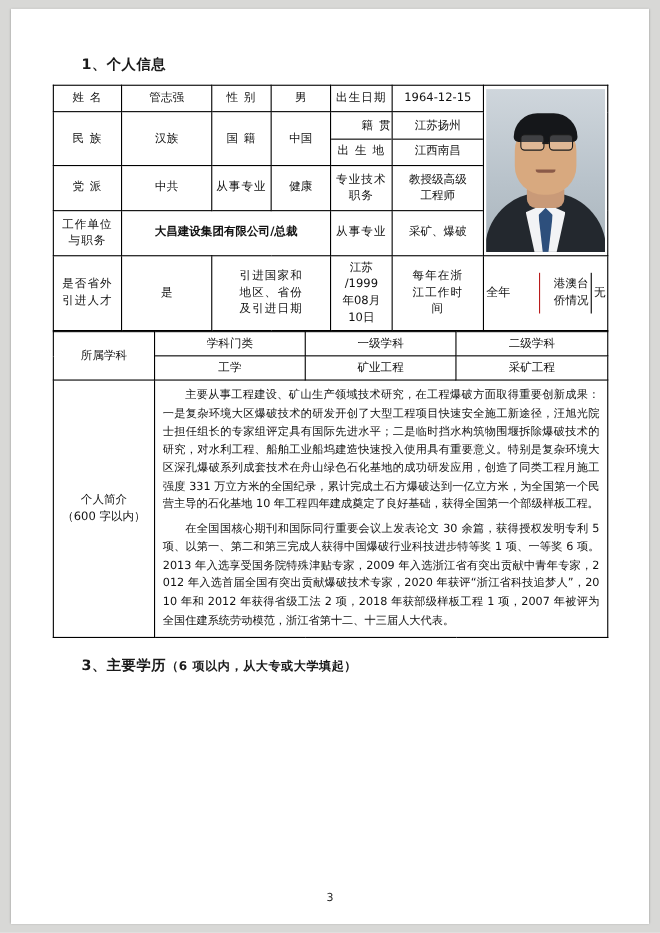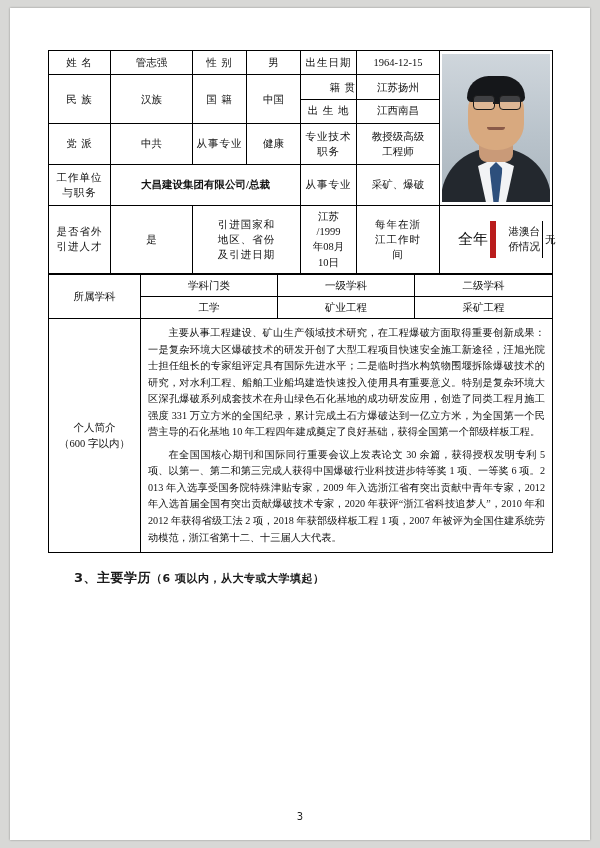--- a/index.html
+++ b/index.html
@@ -40,21 +40,20 @@
   }
   table.doc td {
     border: 1px solid #000000;
     font-size: 10.5px;
     color: #111;
     text-align: center;
     vertical-align: middle;
     padding: 3px 2px;
     line-height: 1.45;
     word-break: break-all;
-    font-family: Liberation Serif, serif;
   }
   .lbl { letter-spacing: 1px; }
   .big {
     font-size: 12px;
     font-weight: bold;
   }
   .photo-cell {
     padding: 0;
     position: relative;
     overflow: hidden;
@@ -181,20 +180,21 @@
   }
   .sec2 { margin-top: 18px; }
   .sec3 { margin-top: 16px; }
   .nowrapcell { white-space: nowrap; }
 </style>
 </head>
 <body>
 
 <div class="page">
 
+  <div class="section-head">1、个人信息</div>
 
   <table class="doc">
     <colgroup>
       <col style="width:62px">
       <col style="width:82px">
       <col style="width:54px">
       <col style="width:54px">
       <col style="width:56px">
       <col style="width:83px">
       <col style="width:113px">
@@ -264,21 +264,21 @@
 /1999
 年08月
 10日</td>
         <td class="lbl" style="white-space:pre-line;padding:3px 0">每年在浙
 江工作时
 间</td>
         <td style="padding:0">
           <table style="width:100%;border-collapse:collapse;table-layout:fixed">
             <tbody>
                 <tr>
-              <td style="border:none;border-right:6px solid #b91c1c;font-size:15px;text-align:right;padding:3px 2px;width:46px">全年</td>
+              <td style="border:none;border-right:1px solid #b91c1c;font-size:11px;text-align:left;padding:3px 2px;width:46px">全年</td>
               <td style="border:none;border-right:1px solid #000;font-size:10.5px;text-align:right;padding:3px 2px;white-space:pre-line;width:42px">港澳台
 侨情况</td>
               <td style="border:none;font-size:10.5px;text-align:center;padding:3px 2px">无</td>
             </tr>
           </tbody>
             </table>
         </td>
       </tr>
     </tbody>
   </table>

